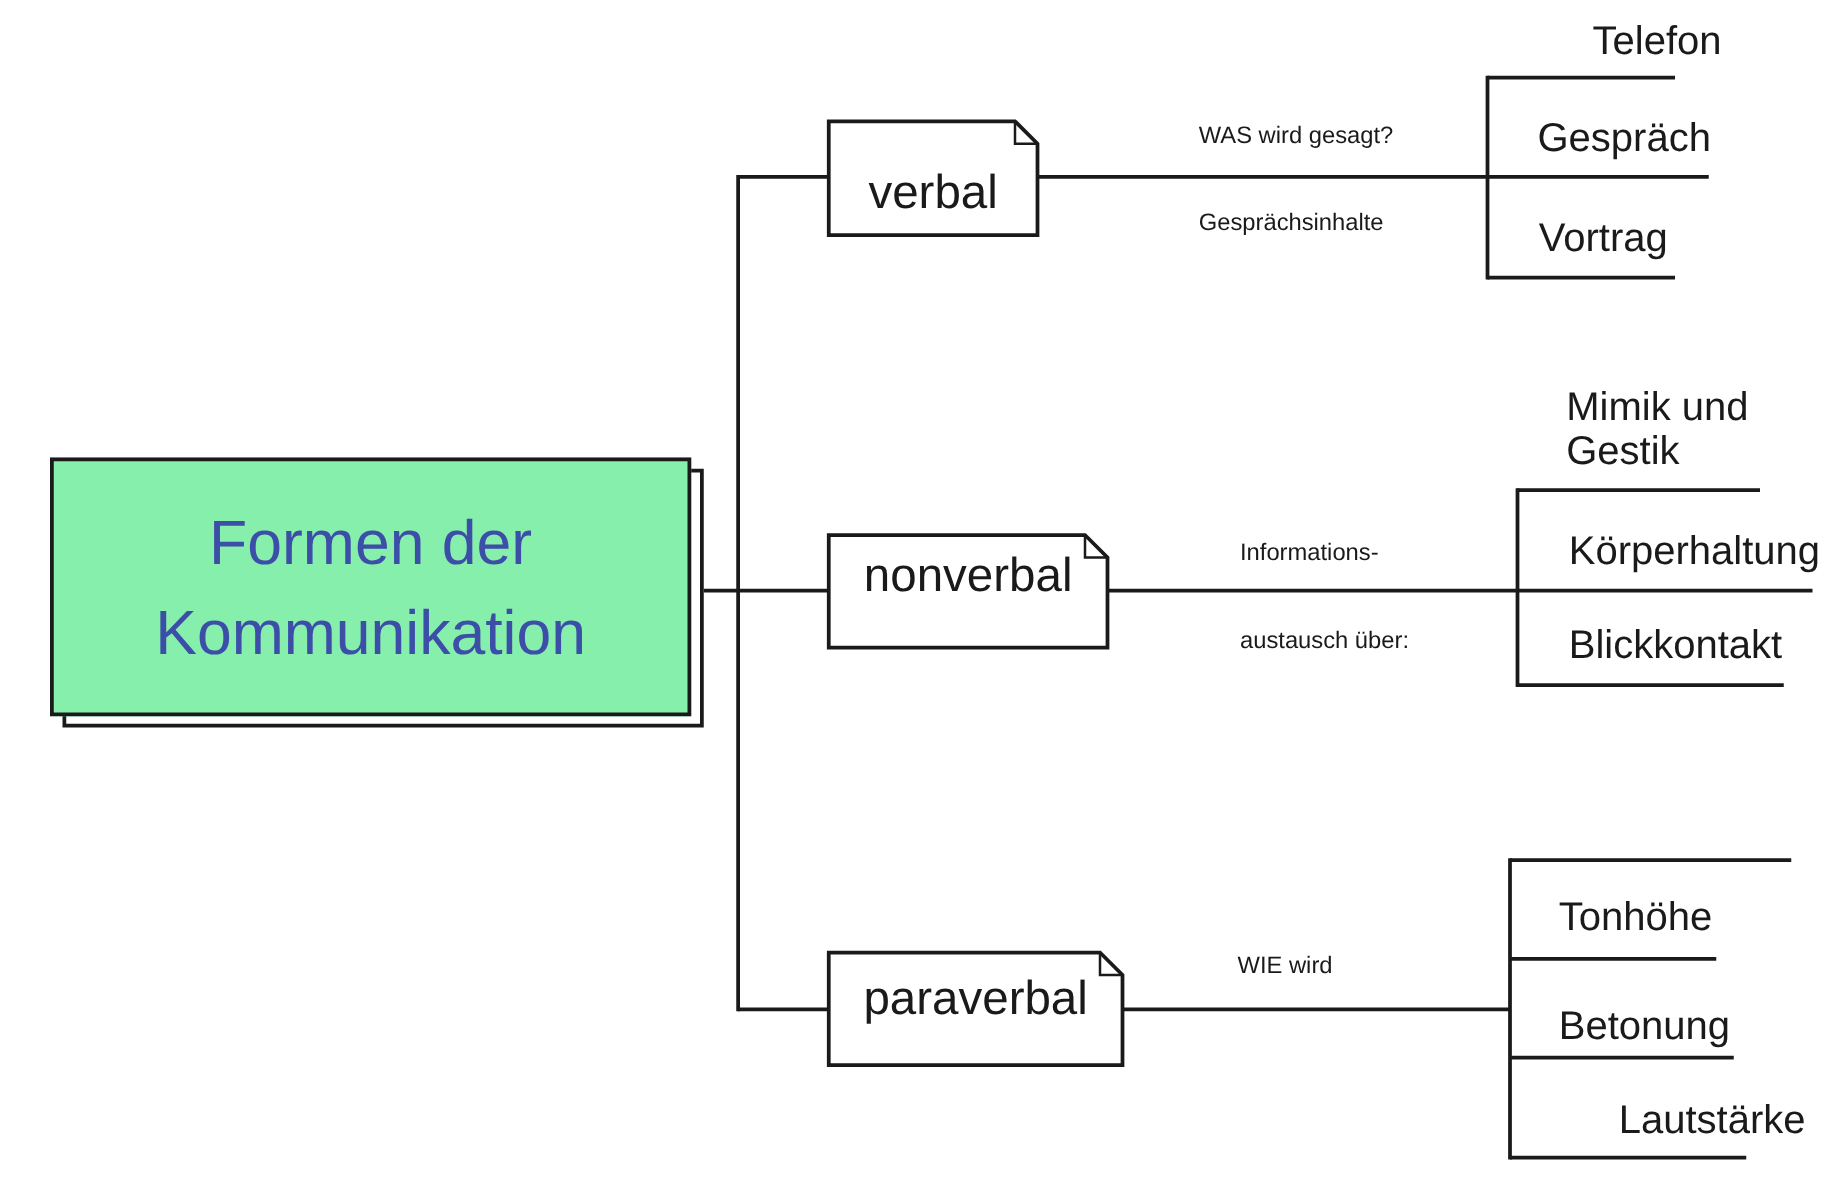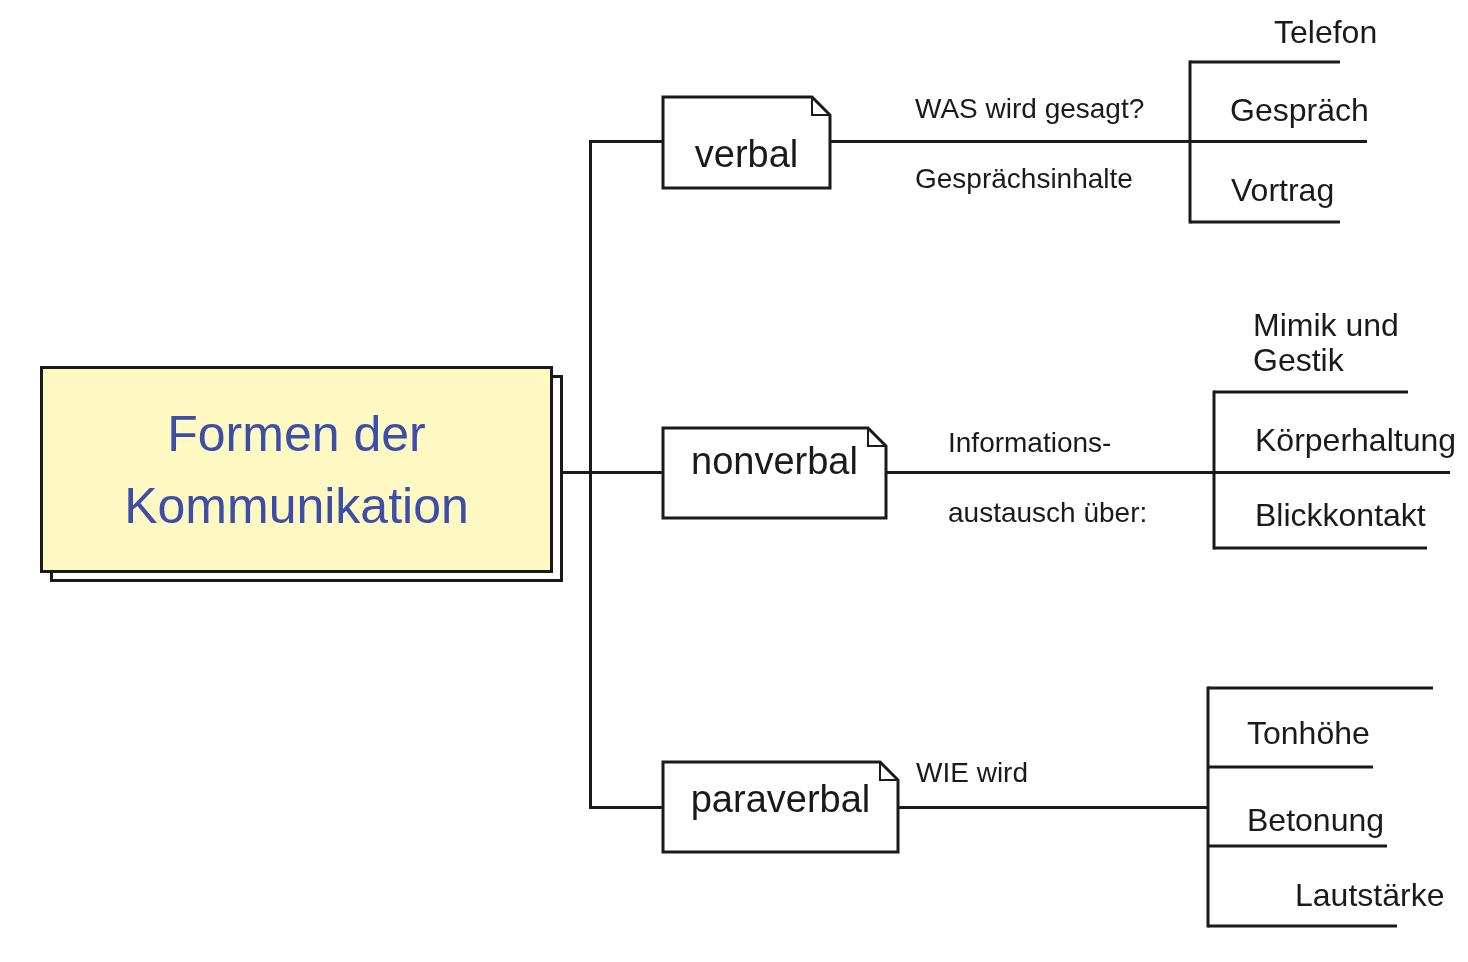--- a/index.html
+++ b/index.html
@@ -48,21 +48,21 @@
     background: #ffffff;
   }
   .root-box {
     position: absolute;
     left: 40px;
     top: 366px;
     width: 513px;
     height: 207px;
     border: 3px solid var(--line, #1a1a1a);
     box-sizing: border-box;
-    background: #fef9c3;
+    background: #86efac;
     display: flex;
     flex-direction: column;
     align-items: center;
     justify-content: center;
     text-align: center;
   }
   .root-title {
     font-size: 50px;
     line-height: 72px;
     font-weight: 500;
@@ -74,22 +74,23 @@
     display: flex;
     align-items: center;
     justify-content: center;
     font-size: 38px;
     line-height: 1;
     text-align: center;
     padding-bottom: 4px;
     box-sizing: border-box;
   }
   .desc {
-    font-size: 28px;
+    font-size: 19px;
     line-height: 35px;
+    margin-left: 44px;
   }
   .leaf {
     font-size: 32px;
     line-height: 35px;
   }
 </style>
 </head>
 <body>
 
 <div class="canvas">
@@ -139,21 +140,21 @@
   <div class="node-label" style="left:663px; top:762px; width:235px; height:78px;">paraverbal</div>
 
   <div class="abs desc" style="left:915px; top:56px;">
     <span style="display:block">WAS wird gesagt?</span>
     <span style="display:block">Gesprächsinhalte</span>
   </div>
   <div class="abs desc" style="left:948px; top:390px;">
     <span style="display:block">Informations-</span>
     <span style="display:block">austausch über:</span>
   </div>
-  <div class="abs desc" style="left:916px; top:720px;">
+  <div class="abs desc" style="left:946px; top:720px;">
     <span style="display:block">WIE wird</span>
   </div>
 
   <div class="abs leaf" style="left:1227px; top:15px;margin-left:47px;">Telefon</div>
   <div class="abs leaf" style="left:1230px; top:93px;text-align:right;">Gespräch</div>
   <div class="abs leaf" style="left:1231px; top:173px;">Vortrag</div>
 
   <div class="abs leaf" style="left:1253px; top:308px;">Mimik und
 Gestik</div>
   <div class="abs leaf" style="left:1255px; top:423px;">Körperhaltung</div>

